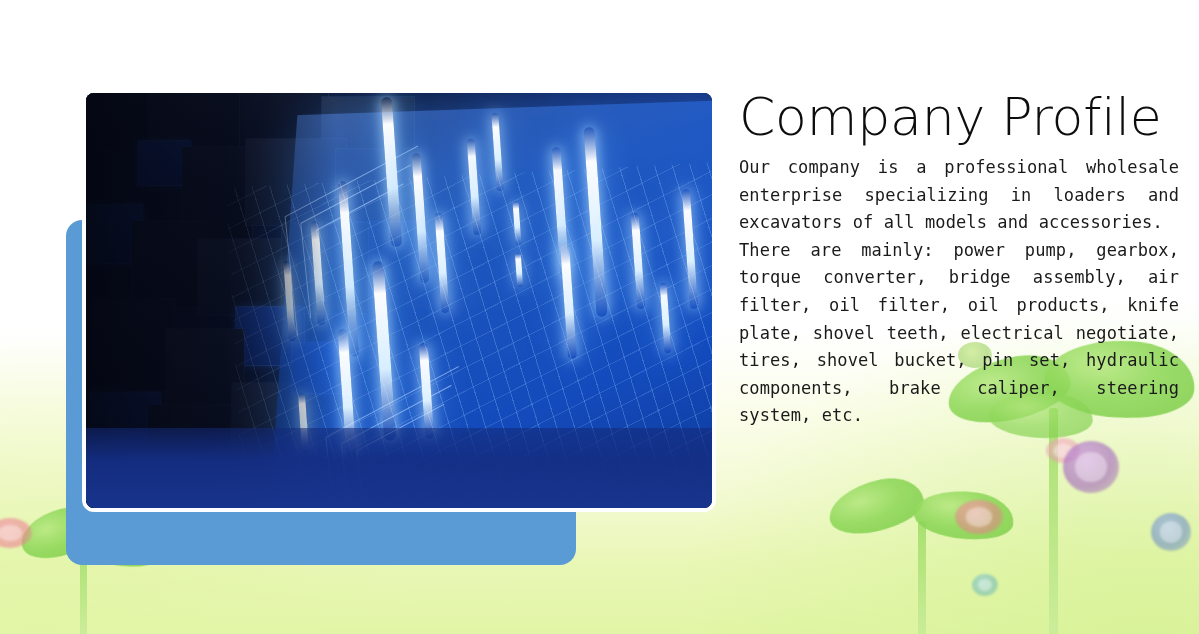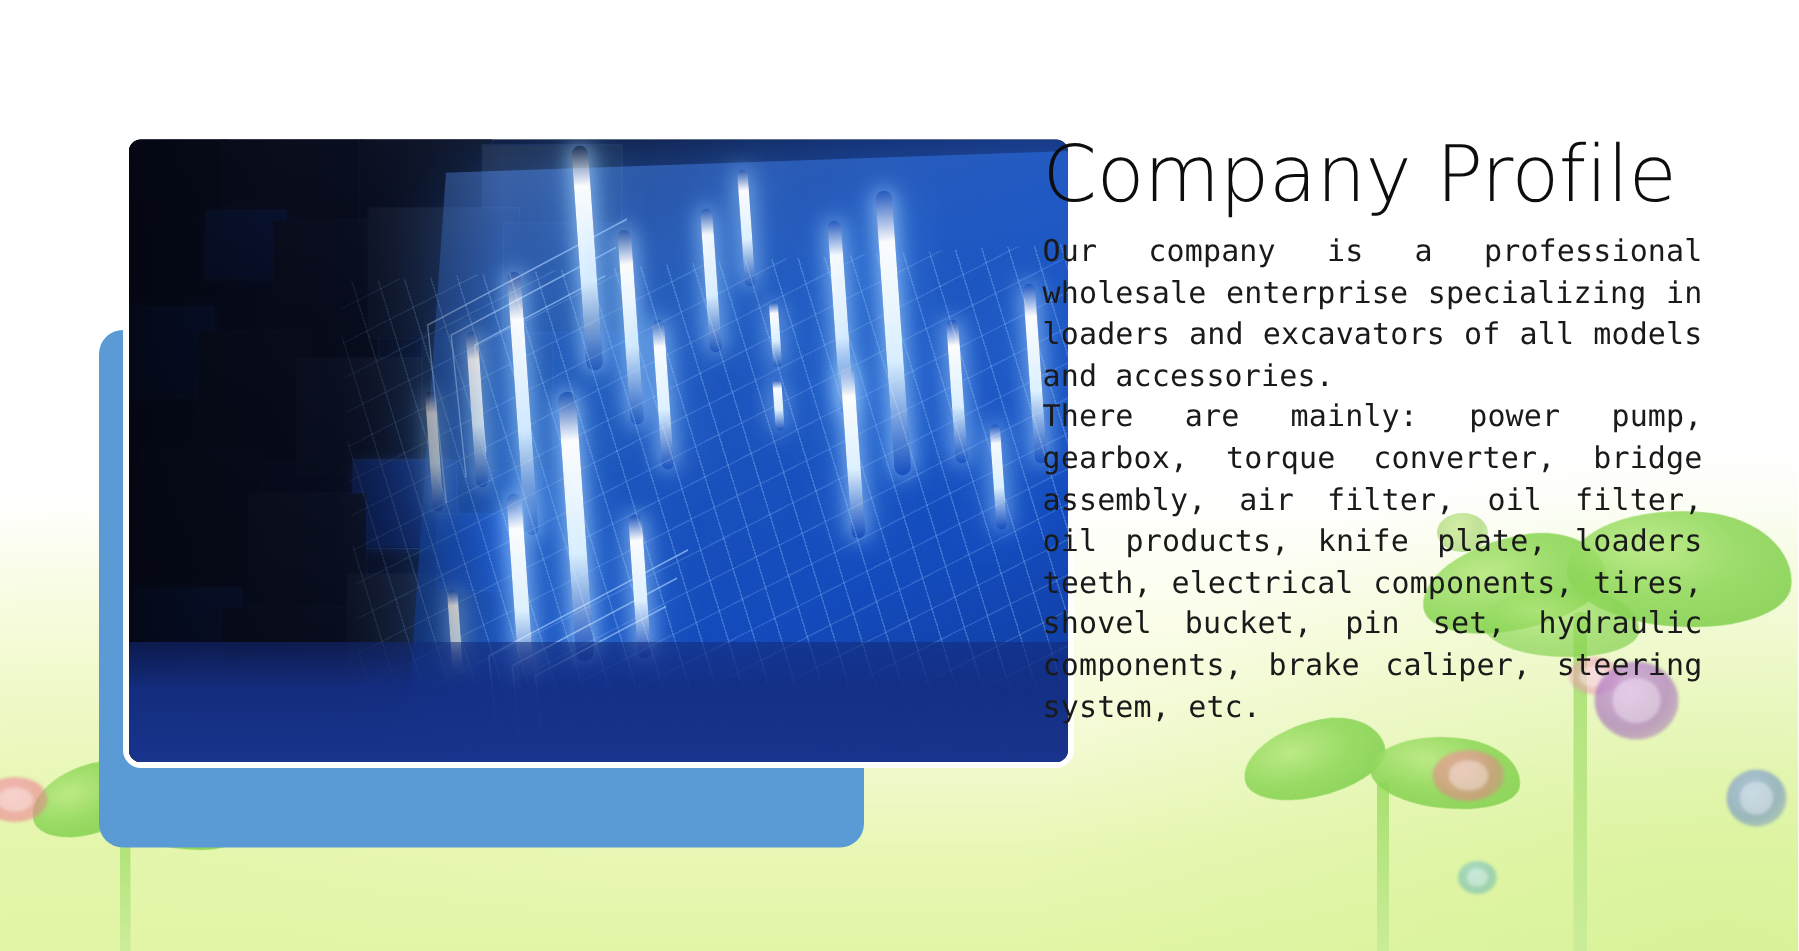--- a/index.html
+++ b/index.html
@@ -198,40 +198,40 @@
   .photo-left-dark {
     position: absolute;
     left: 0; top: 0; bottom: 0;
     width: 250px;
     background: linear-gradient(to right, rgba(4,7,18,.96) 0%, rgba(6,10,26,.80) 55%, rgba(8,14,40,0) 100%);
   }
 
   
   .text-col {
     position: absolute;
-    left: 695px; top: 86px;
+    left: 739px; top: 86px;
     width: 440px;
   }
   .title {
     margin: 0;
     font-family: "DejaVu Sans", sans-serif;
     font-weight: 300;
     font-size: 52px;
     line-height: 62px;
     color: #0d0d0d;
     letter-spacing: -0.2px;
     white-space: nowrap;
   }
   .body-block {
     margin-top: 6px;
   }
   .body-par {
     margin: 0;
     font-family: "DejaVu Sans Mono", "Liberation Mono", monospace;
-    font-size: 20px;
+    font-size: 17px;
     line-height: 27.6px;
     color: #1a1a1a;
     text-align: justify;
     letter-spacing: .1px;
   }
 </style>
 </head>
 <body>
 
 <div class="slide">
@@ -327,17 +327,17 @@
 
       <div class="photo-left-dark"></div>
       <div class="photo-bottom-band"></div>
     </div>
   </div>
 
   <div class="text-col">
     <h1 class="title">Company Profile</h1>
     <div class="body-block">
       <p class="body-par">Our company is a professional wholesale enterprise specializing in loaders and excavators of all models and accessories.</p>
-      <p class="body-par">There are mainly: power pump, gearbox, torque converter, bridge assembly, air filter, oil filter, oil products, knife plate, loaders teeth, electrical components, tires, shovel bucket, pin set, hydraulic components, brake caliper, steering system, etc.</p>
+      <p class="body-par">There are mainly: power pump, gearbox, torque converter, bridge assembly, air filter, oil filter, oil products, knife plate, shovel teeth, electrical negotiate, tires, shovel bucket, pin set, hydraulic components, brake caliper, steering system, etc.</p>
     </div>
   </div>
 
 </div>
 
 </body></html>

